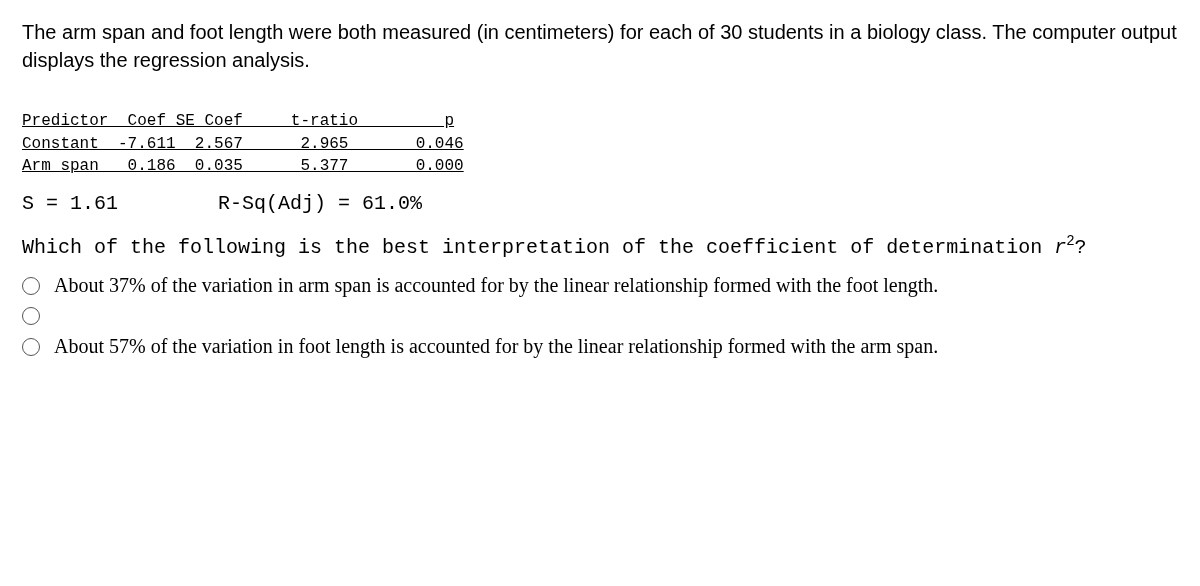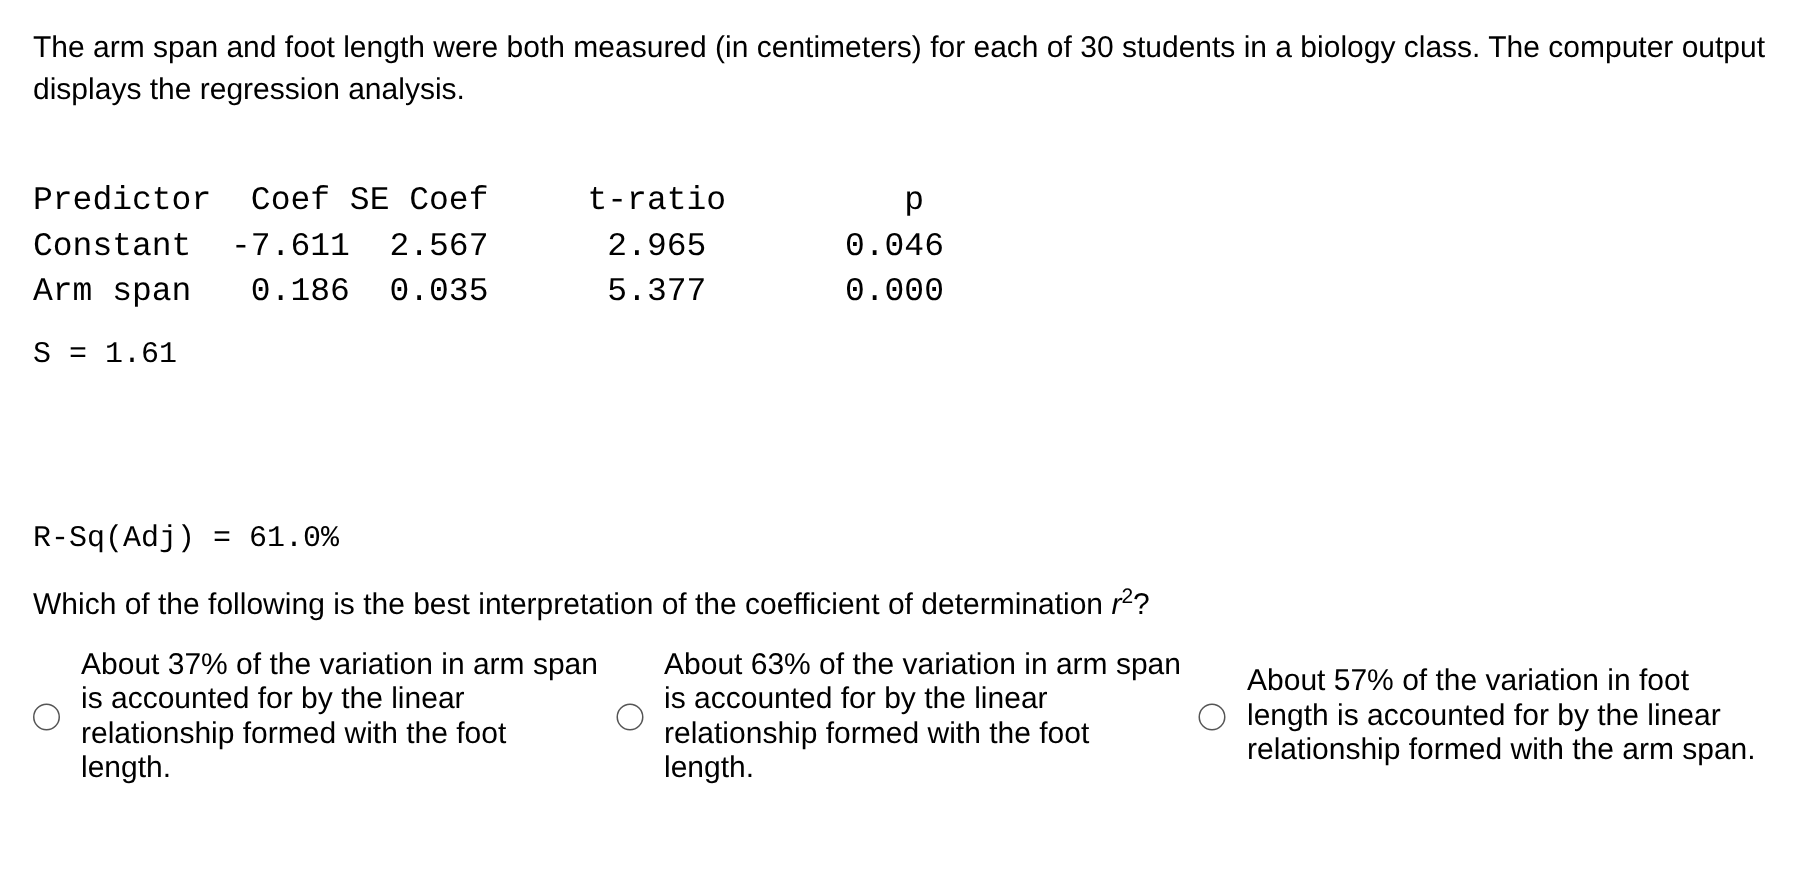--- a/index.html
+++ b/index.html
@@ -8,35 +8,35 @@
       padding: 18px 22px;
       font-family: Arial, Helvetica, sans-serif;
       font-size: 20px;
       color: #000;
       background: #fff;
       width: 1200px;
     }
     .intro { line-height: 1.4; margin-bottom: 14px; }
     .mono {
       font-family: "Courier New", Courier, monospace;
-      font-size: 22px;
+      font-size: 16px;
       white-space: pre;
       line-height: 1.4;
       margin-bottom: 8px;
+      text-decoration: underline;
     }
     .summary-row {
       font-family: "Courier New", Courier, monospace;
       font-size: 20px;
       margin: 14px 0 18px 0;
       display: flex;
       gap: 100px;
-      flex-direction: column;
     }
-    .question { margin-bottom: 16px; }
-    .options { display: flex; gap: 10px; }
+    .question { margin-bottom: 16px; font-family: Liberation Mono, monospace; }
+    .options { display: flex; flex-direction: column; gap: 10px; font-family: Liberation Serif, serif; }
     .option { display: flex; align-items: center; gap: 14px; }
     .radio {
       width: 18px;
       height: 18px;
       border: 1.8px solid #555;
       border-radius: 50%;
       flex-shrink: 0;
       cursor: pointer;
     }
     .ital { font-style: italic; }
@@ -62,19 +62,18 @@
   <span>Which of the following is the best interpretation of the coefficient of determination </span><span class="ital">r</span><sup>2</sup><span>?</span>
 </div>
 
 <div class="options">
   <div class="option">
     <div class="radio"></div>
     <span>About 37% of the variation in arm span is accounted for by the linear relationship formed with the foot length.</span>
   </div>
   <div class="option">
     <div class="radio"></div>
-    <span>About 63% of the variation in arm span is accounted for by the linear relationship formed with the foot length.</span>
   </div>
   <div class="option">
     <div class="radio"></div>
     <span>About 57% of the variation in foot length is accounted for by the linear relationship formed with the arm span.</span>
   </div>
 </div>
 
 </body></html>

